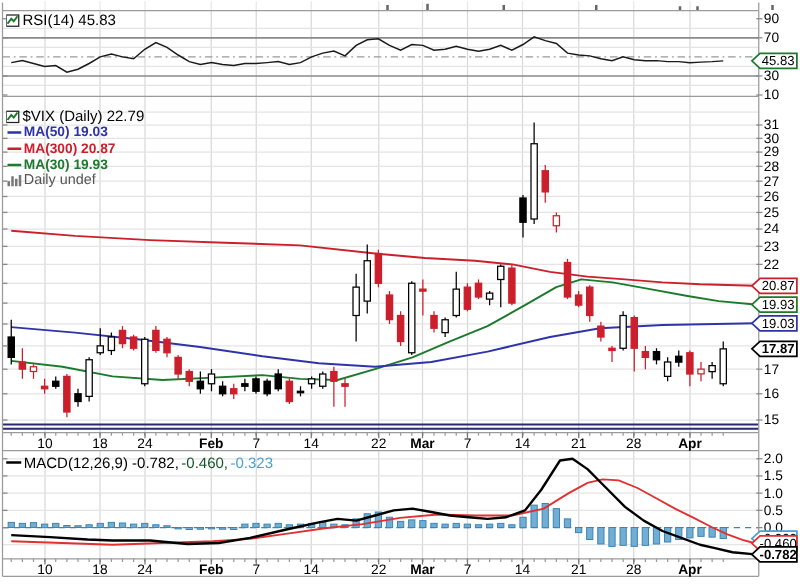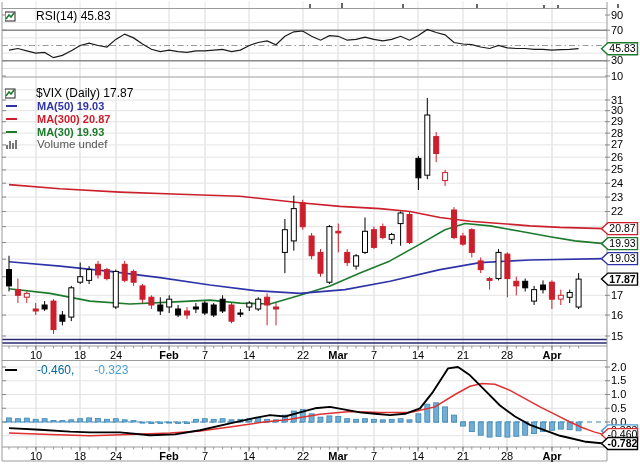--- a/index.html
+++ b/index.html
@@ -1,19 +1,19 @@
 <!DOCTYPE html>
 <html><head>
 <meta charset="utf-8">
 <style>
   html,body{margin:0;padding:0;background:#fff;}
   #stage{position:relative;width:640px;height:470px;background:#fff;overflow:hidden;
          font-family:"Liberation Sans",sans-serif;}
   #chart{position:absolute;left:0;top:0;}
-  .legend{position:absolute;display:flex;align-items:center;gap:20px;white-space:nowrap;
+  .legend{position:absolute;display:flex;align-items:center;gap:2px;white-space:nowrap;
           font-family:"Liberation Sans",sans-serif;}
   .lg12{font-size:12px;color:#000;}
   .lg11{font-size:11px;font-weight:bold;}
   .dash{display:inline-block;width:11px;height:2px;}
   .vbars{display:inline-flex;align-items:flex-end;gap:1px;height:9px;}
   .vbars i{display:block;width:2px;background:#777;}
 </style>
 </head>
 <body>
 
@@ -622,42 +622,43 @@
       <polyline points="1,8 4,4 6,6 9,2" fill="none" stroke="#1d7a2d" stroke-width="1.6"></polyline>
     </svg>
     <span class="lg12">RSI(14) 45.83</span>
   </div>
 
   <div class="legend" style="left:5px;top:86px">
     <svg width="11" height="11">
       <rect x="0" y="1" width="10" height="9" fill="#fff" stroke="#222"></rect>
       <polyline points="1,8 4,4 6,6 9,2" fill="none" stroke="#1d7a2d" stroke-width="1.6"></polyline>
     </svg>
-    <span class="lg12">$VIX (Daily) 17.87</span>
+    <span class="lg12">$VIX (Daily) 22.79</span>
   </div>
   <div class="legend" style="left:6px;top:100px">
     <span class="dash" style="background:#2e34a8"></span>
     <span class="lg11" style="color:#2e34a8">MA(50) 19.03</span>
   </div>
   <div class="legend" style="left:6px;top:113px">
     <span class="dash" style="background:#cc1f2c"></span>
     <span class="lg11" style="color:#cc1f2c">MA(300) 20.87</span>
   </div>
   <div class="legend" style="left:6px;top:126px">
     <span class="dash" style="background:#1d7a2d"></span>
     <span class="lg11" style="color:#1d7a2d">MA(30) 19.93</span>
   </div>
   <div class="legend" style="left:6px;top:138px">
     <span class="vbars">
         <i style="height:4px"></i>
         <i style="height:8px"></i>
         <i style="height:6px"></i>
         <i style="height:9px"></i>
       </span>
-    <span class="lg12" style="color:#555;font-size:11.5px">Volume undef</span>
+    <span class="lg12" style="color:#555;font-size:11.5px">Daily undef</span>
   </div>
 
   <div class="legend" style="left:5px;top:363px">
     <span class="dash" style="background:#000;width:12px"></span>
-    <span class="lg12" style="color:#0369a1"> -0.460,</span>
+    <span class="lg12">MACD(12,26,9) -0.782,</span>
+    <span class="lg12" style="color:#14532d"> -0.460,</span>
     <span class="lg12" style="color:#4a9fd4"> -0.323</span>
   </div>
 </div>
 
 </body></html>

